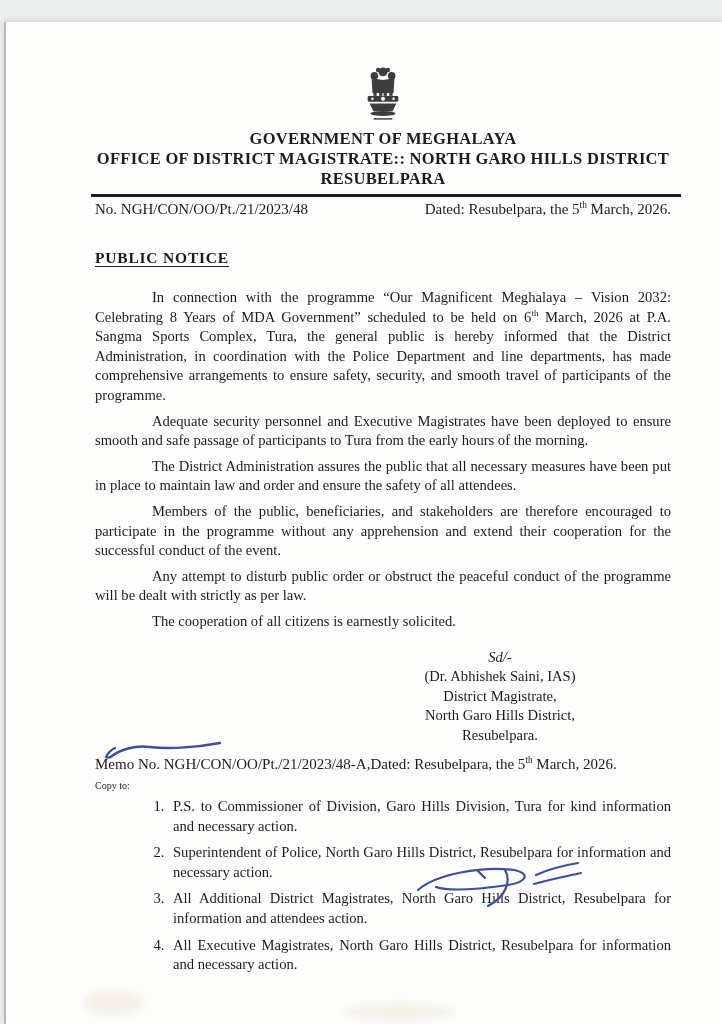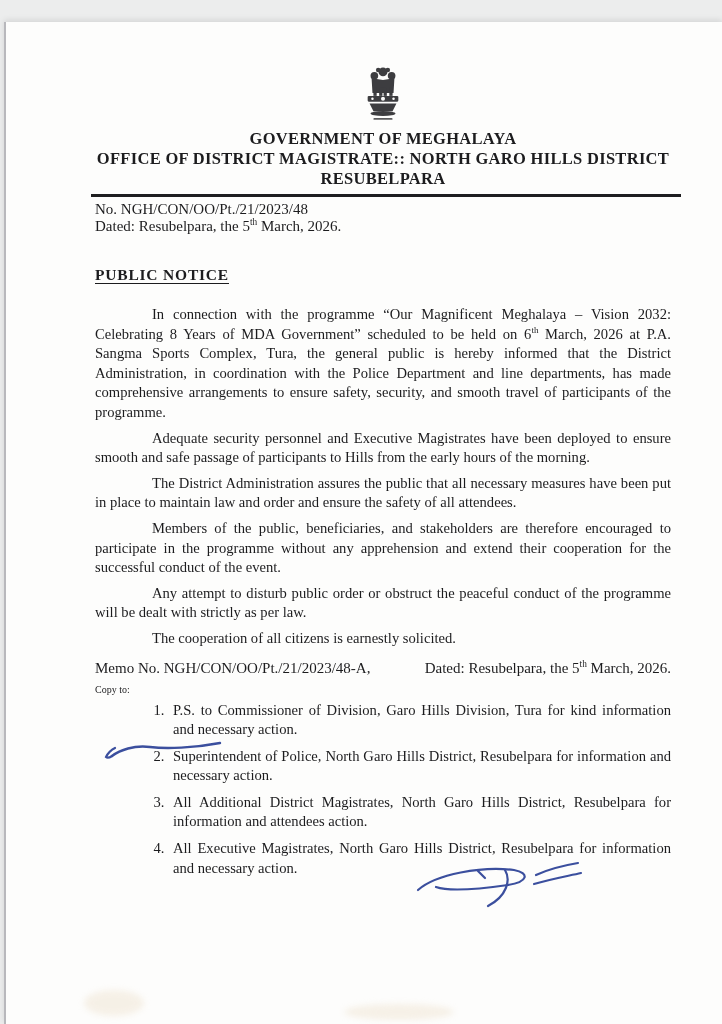--- a/index.html
+++ b/index.html
@@ -8,37 +8,37 @@
   .paper{position:absolute;top:22px;left:4px;right:0;bottom:0;background:#fdfdfc;
          box-shadow:0 -2px 6px rgba(0,0,0,.10);padding:0 51px 0 91px;box-sizing:border-box;}
   .paper::before{content:"";position:absolute;top:0;left:0;width:2px;height:100%;background:#b8b8bc;}
   .stain{position:absolute;border-radius:50%;background:#efe4d2;opacity:.5;filter:blur(3px);}
 
   
   .emblem-wrap{margin-top:42px;display:flex;justify-content:center;}
   .org{ text-align:center;font-weight:bold;font-size:16.5px;line-height:20px;letter-spacing:.3px;}
   .org.first{margin-top:7px;}
   .rule{margin-top:5px;margin-left:-4px;margin-right:-10px;border-top:3px solid #1e1e20;}
-  .ref-row{display:flex;justify-content:space-between;margin-top:4px;font-size:15px;flex-direction:column;}
+  .ref-row{display:flex;justify-content:space-between;margin-top:4px;font-size:15px;}
 
   
   .notice-title{margin-top:31px;text-align:left;font-weight:bold;font-size:15.5px;
                 letter-spacing:.8px;}
   .notice-title span{text-decoration:underline;text-underline-offset:3px;}
 
   
   .body p{margin:6px 0 0 0;font-size:14.6px;line-height:19.6px;text-align:justify;
           text-indent:57px;}
   .body p.first{margin-top:21px;}
 
   
   .sig1{width:300px;margin:16px 0 0 255px;text-align:center;font-size:14.6px;line-height:19.5px;}
   .sig1 .sd{font-style:italic;}
 
-  .memo-row{display:flex;justify-content:space-between;margin-top:11px;font-size:15px;}
+  .memo-row{display:flex;justify-content:flex-start;margin-top:11px;font-size:15px;}
   .copy-label{margin-top:7px;font-size:10px;}
   ol.copy-list{margin:6px 0 0 0;padding-left:73px;font-size:14.6px;line-height:19.6px;}
   ol.copy-list li{padding-left:5px;margin-bottom:7px;text-align:justify;}
 
   sup{font-size:62%;vertical-align:super;line-height:0;}
 
   .tick-overlay{position:absolute;left:104px;top:722px;pointer-events:none;}
   .signature-overlay{position:absolute;left:408px;top:858px;pointer-events:none;}
 </style>
 </head>
@@ -84,27 +84,34 @@
       <span>No. NGH/CON/OO/Pt./21/2023/48</span>
       <span>Dated: Resubelpara, the 5<sup>th</sup> March, 2026.</span>
     </div>
 
     <div class="notice-title">
       <span>PUBLIC NOTICE</span>
     </div>
 
     <div class="body">
       <p class="first">In connection with the programme “Our Magnificent Meghalaya – Vision 2032: Celebrating 8 Years of MDA Government” scheduled to be held on 6<sup>th</sup> March, 2026 at P.A. Sangma Sports Complex, Tura, the general public is hereby informed that the District Administration, in coordination with the Police Department and line departments, has made comprehensive arrangements to ensure safety, security, and smooth travel of participants of the programme.</p>
-      <p>Adequate security personnel and Executive Magistrates have been deployed to ensure smooth and safe passage of participants to Hills from the early hours of the morning.</p>
+      <p>Adequate security personnel and Executive Magistrates have been deployed to ensure smooth and safe passage of participants to Tura from the early hours of the morning.</p>
       <p>The District Administration assures the public that all necessary measures have been put in place to maintain law and order and ensure the safety of all attendees.</p>
       <p>Members of the public, beneficiaries, and stakeholders are therefore encouraged to participate in the programme without any apprehension and extend their cooperation for the successful conduct of the event.</p>
       <p>Any attempt to disturb public order or obstruct the peaceful conduct of the programme will be dealt with strictly as per law.</p>
       <p>The cooperation of all citizens is earnestly solicited.</p>
     </div>
 
+    <div class="sig1">
+      <div class="sd">Sd/-</div>
+      <div>(Dr. Abhishek Saini, IAS)</div>
+      <div>District Magistrate,</div>
+      <div>North Garo Hills District,</div>
+      <div>Resubelpara.</div>
+    </div>
 
     <div class="memo-row">
       <span>Memo No. NGH/CON/OO/Pt./21/2023/48-A,</span>
       <span>Dated: Resubelpara, the 5<sup>th</sup> March, 2026.</span>
     </div>
 
     <div class="copy-label">Copy to:</div>
 
     <ol class="copy-list">
       <li>P.S. to Commissioner of Division, Garo Hills Division, Tura for kind information and necessary action.</li>

